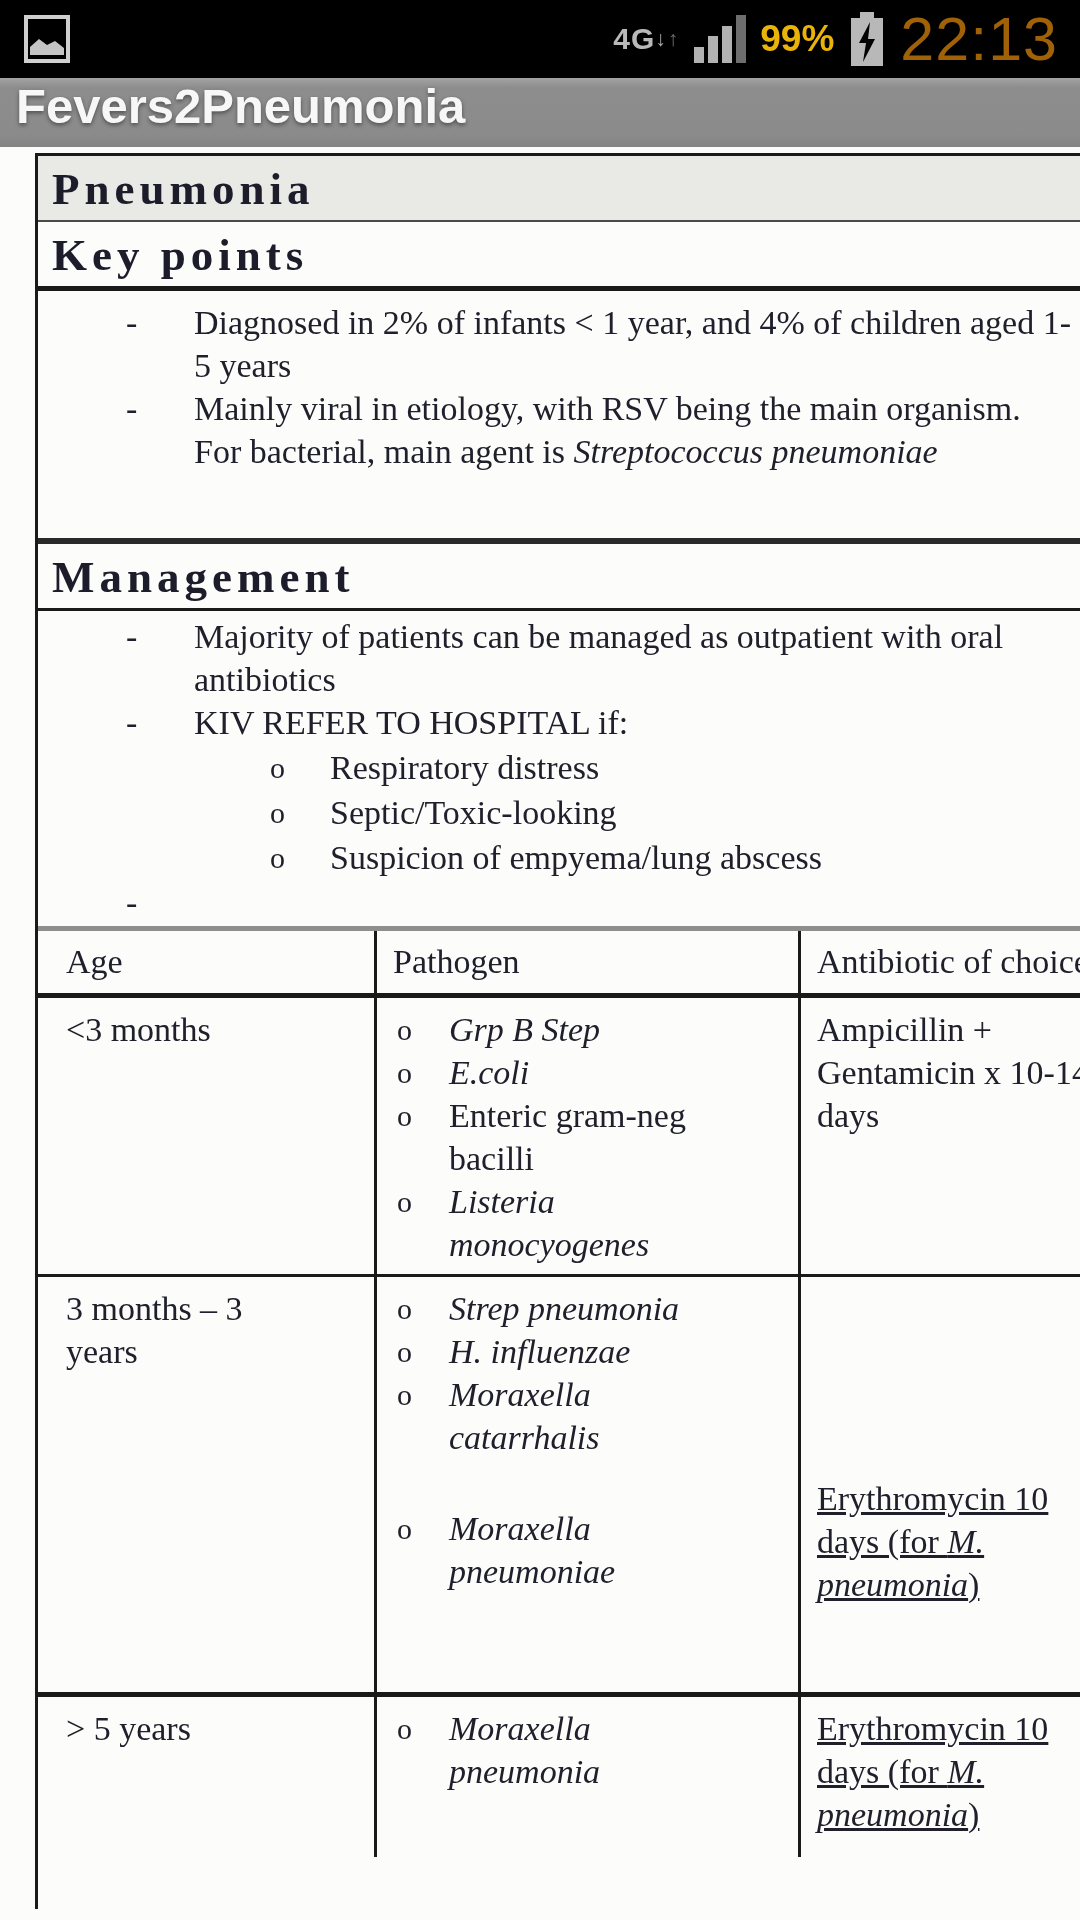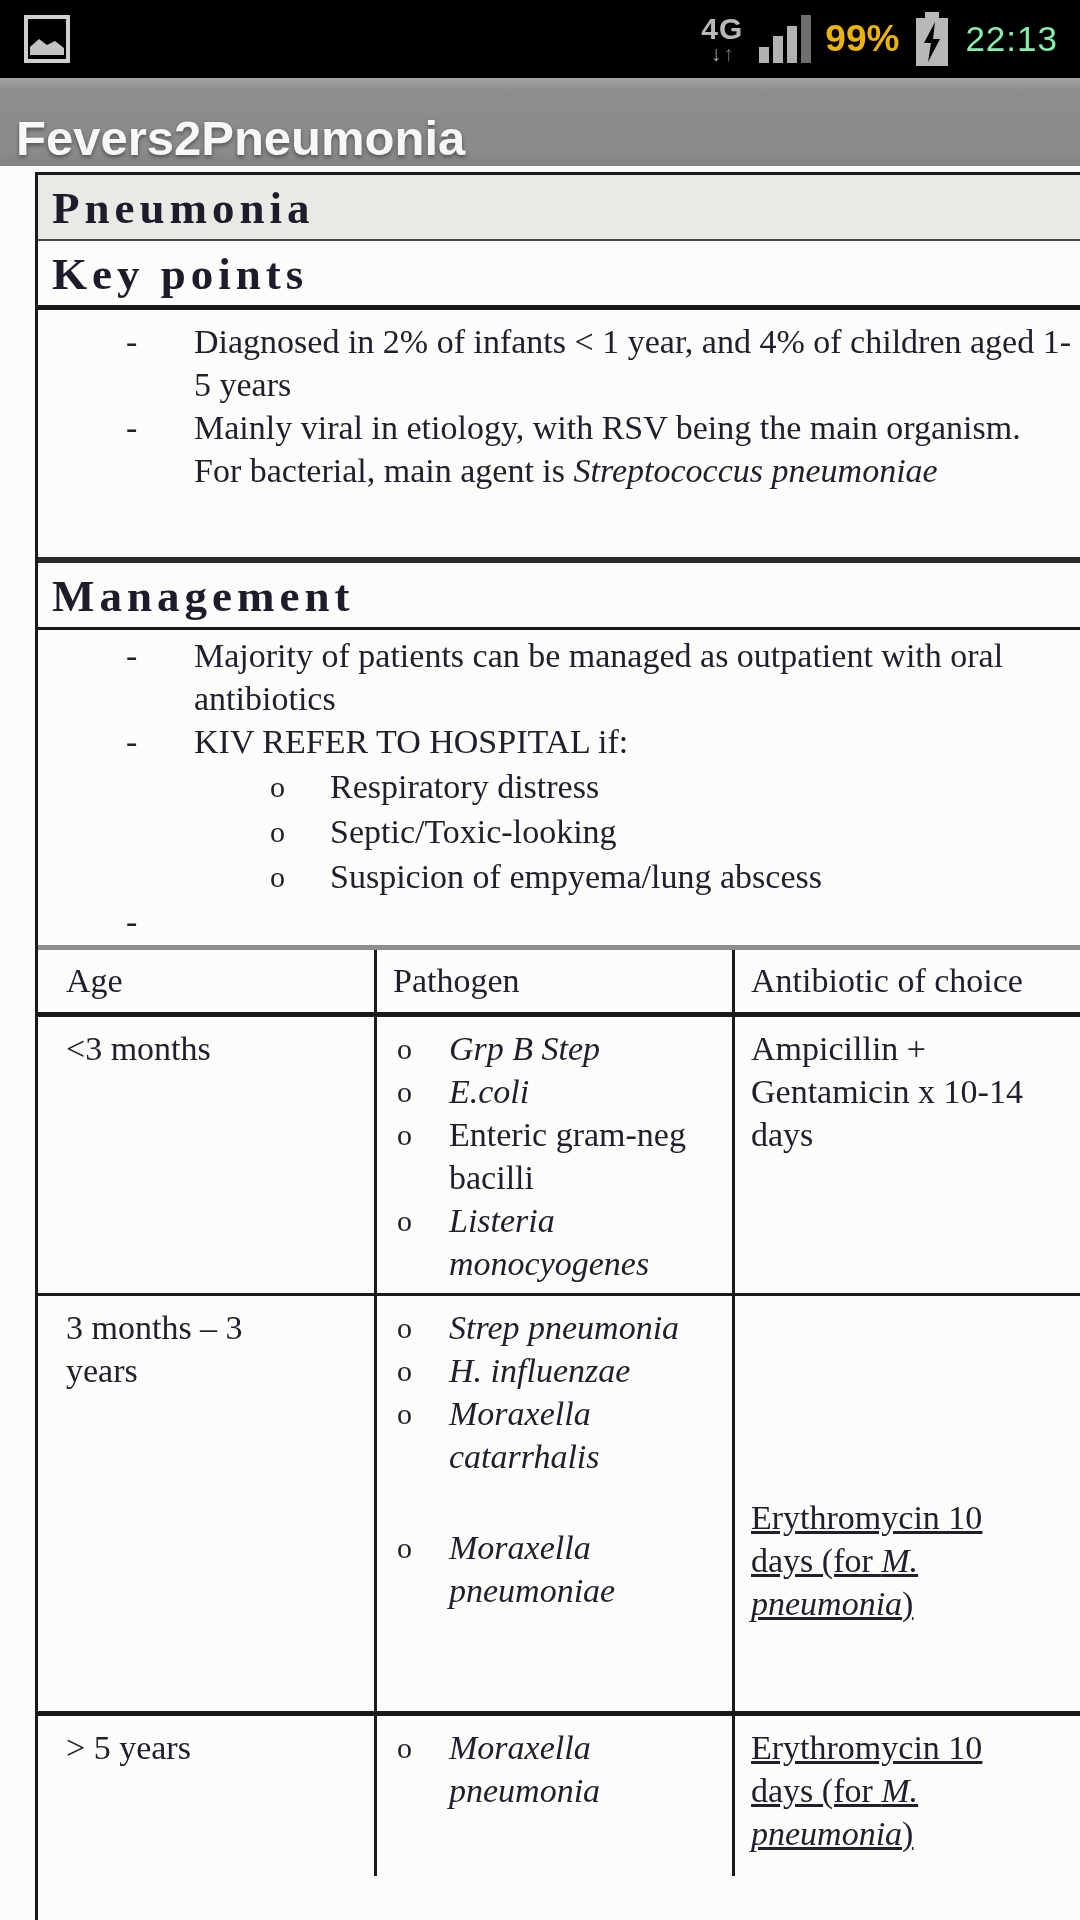--- a/index.html
+++ b/index.html
@@ -8,35 +8,35 @@
     position:relative; width:1080px; height:1920px; overflow:hidden;
     background:#fcfcfb; font-family:"Liberation Serif","DejaVu Serif",serif;
   }
   
   .status-bar{
     height:78px; background:#000; display:flex; align-items:center;
     justify-content:space-between; padding:0 22px;
     font-family:"Liberation Sans","DejaVu Sans",sans-serif;
   }
   .sb-right{ display:flex; align-items:center; gap:14px; }
-  .net{ display:flex; flex-direction:column; align-items:center; line-height:1; margin-right:2px;}
+  .net{ display:flex; flex-direction:row; align-items:center; line-height:1; margin-right:2px;}
   .net .fourg{ color:#b9b9b9; font-weight:bold; font-size:30px; letter-spacing:1px;}
   .net .arrows{ display:flex; gap:2px; font-size:21px; line-height:20px; font-weight:bold;}
   .net .arr-dn{ color:#a9a9a9; }
   .net .arr-up{ color:#6f6f6f; }
   .signal{ display:flex; align-items:flex-end; gap:4px; height:48px; }
   .signal i{ display:block; width:10px; background:#b2b2b2; }
   .signal i.s1{height:16px;} .signal i.s2{height:27px;} .signal i.s3{height:37px;}
   .signal i.s4{height:48px; background:#6e6e6e;}
   .batt-pct{ color:#eab308; font-size:37px;font-weight:bold; }
-  .time{ color:#86efac; font-size:35px; letter-spacing:1px;}
+  .time{ color:#a16207; font-size:61px; letter-spacing:1px;}
   
   .title-bar{
-    height:88px; background:linear-gradient(#a3a3a3,#8d8d8d 14%,#8b8b8b 82%,#838383);
-    display:flex; align-items:flex-end; padding:0 16px;
+    height:69px; background:linear-gradient(#a3a3a3,#8d8d8d 14%,#8b8b8b 82%,#838383);
+    display:flex; align-items:flex-start; padding:0 16px;
     font-family:"Liberation Sans","DejaVu Sans",sans-serif;
   }
   .title-bar .app-title{
     color:#f7f7f7; font-size:49px; font-weight:bold; letter-spacing:0px;
     text-shadow:0 2px 4px rgba(0,0,0,.45);
   }
   
   .doc{ position:relative; width:1080px; height:1762px; overflow:hidden;
         padding:6px 0 0 35px; background:#fcfcfb; color:#20202c; }
   .dtable{ width:1120px; min-height:1756px;
@@ -55,21 +55,21 @@
   .b1 .tx{ max-width:880px; white-space:pre-wrap; }
   .sub{ display:flex; padding-left:232px; font-size:34px; line-height:43px; margin:2px 0;}
   .sub .smk{ width:60px; flex:none; font-size:30px; }
   .it{ font-style:italic; }
   
   .itable{ width:100%; }
   .trow{ display:flex; }
   .trow.thead{ border-top:5px solid #8e8e8e; border-bottom:5px solid #1a1a1a;
                font-size:34px; line-height:46px; }
   .c1{ width:327px; flex:none; border-right:3px solid #1a1a1a; padding:8px 10px 8px 16px;margin-left:12px; }
-  .c2{ width:358px; flex:none; border-right:3px solid #1a1a1a; padding:8px 10px 8px 16px; }
+  .c2{ width:424px; flex:none; border-right:3px solid #1a1a1a; padding:8px 10px 8px 16px; }
   .c3{ flex:1; padding:8px 10px 8px 16px; }
   .trow.r{ font-size:34px; line-height:43px; }
   .trow.r1{ min-height:266px; border-bottom:3px solid #1a1a1a; }
   .trow.r2{ min-height:420px; border-bottom:5px solid #1a1a1a; }
   .trow.r3{ min-height:160px; }
   .trow.r .c1,.trow.r .c2,.trow.r .c3{ padding-top:10px; }
   .age-tx{ display:block; max-width:215px; }
   .pli{ display:flex; padding-left:4px; }
   .pli .pmk{ width:52px; flex:none; font-size:30px; }
   .pli .ptx{ max-width:296px; }

